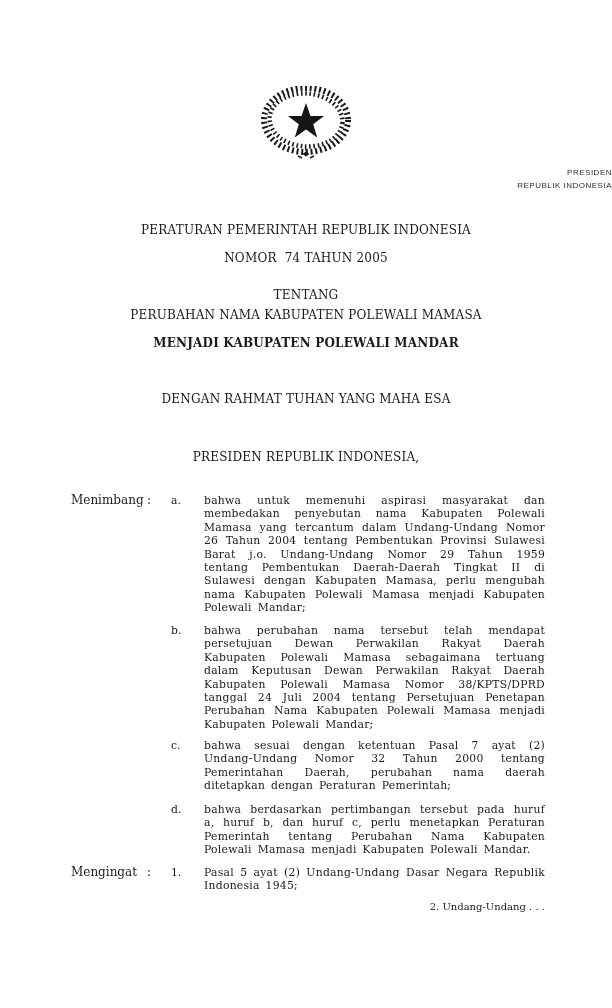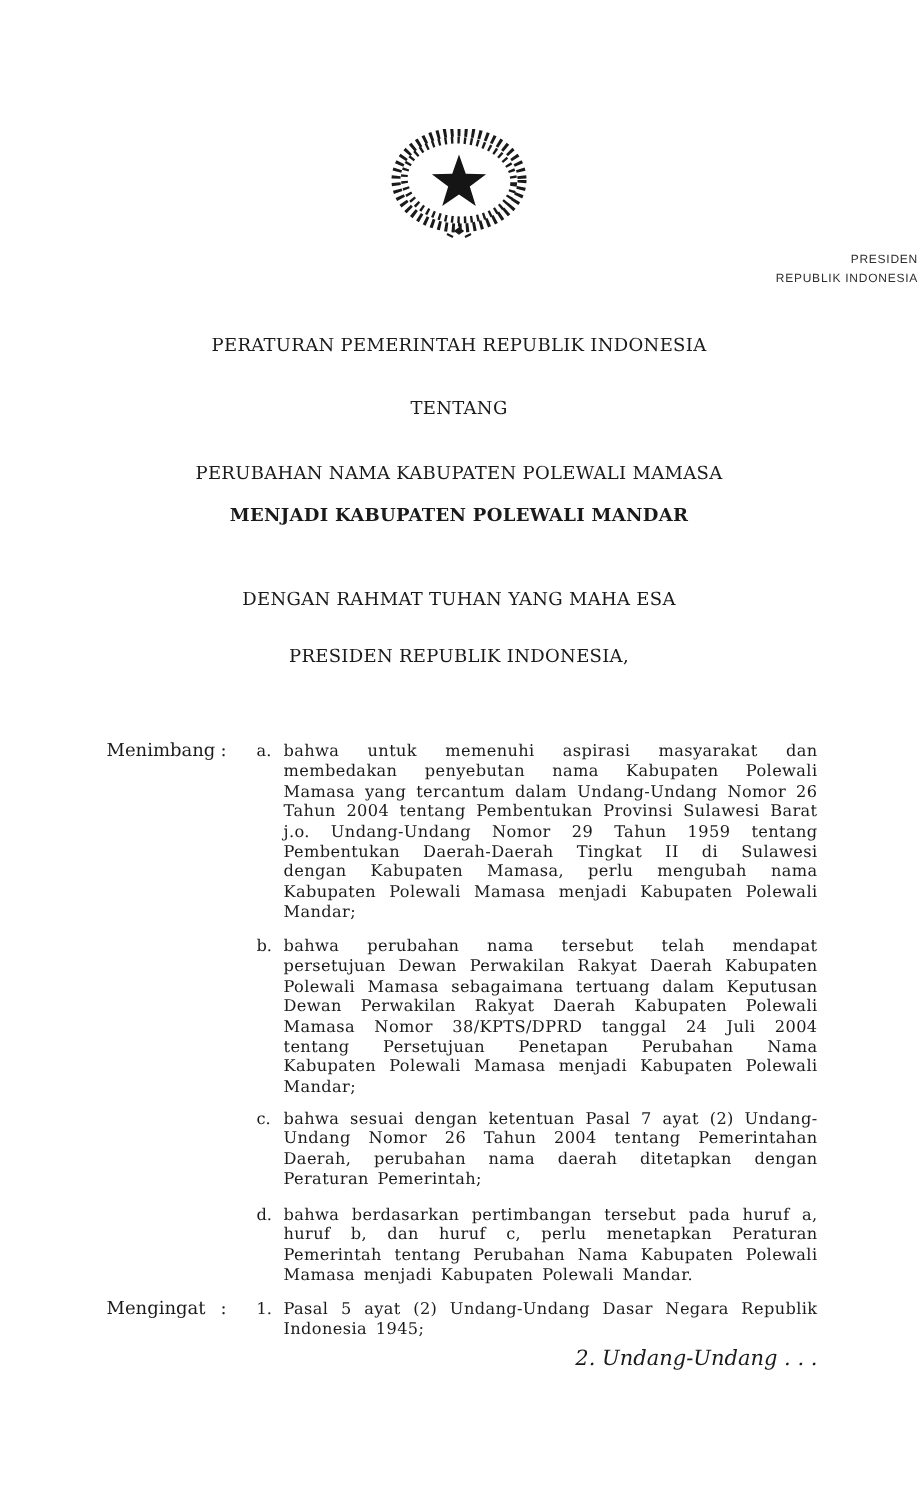--- a/index.html
+++ b/index.html
@@ -11,44 +11,44 @@
   .emblem { position:absolute; left:258px; top:86px; width:96px; height:78px; }
   .org {
     position:absolute; left:0; top:166px; width:612px; text-align:right;
     font-family:"Liberation Sans", sans-serif; font-size:8px; line-height:13px;
     letter-spacing:0.5px; color:#2e2e2e;
   }
   .c-line {
     position:absolute; left:0; width:612px; text-align:center;
     font-size:12px; line-height:14px; white-space:pre-wrap; letter-spacing:0.2px;
   }
-  .t1 { top:223px; } .t2 { top:251px; } .t3 { top:265px; }
+  .t1 { top:223px; } .t2 { top:251px; } .t3 { top:288px; }
   .t4 { top:308px; } .t5 { top:336px;font-weight:bold; }
-  .invocation { top:392px; } .authority { top:430px; }
+  .invocation { top:392px; } .authority { top:450px; }
   .side-label {
     position:absolute; left:71px; width:80px; display:flex;
     justify-content:space-between; font-size:12px; line-height:13.4px;
   }
   .lbl-menimbang { top:494px; }
   .lbl-mengingat { top:866px; }
   .item {
     position:absolute; left:171px; width:374px;
     font-size:10.8px; line-height:13.4px;
   }
   .item .marker { position:absolute; left:0; top:0; }
   .item .body {
-    margin-left:18px; text-align:justify;
+    margin-left:33px; text-align:justify;
     word-spacing:2.2px; letter-spacing:0.25px;
   }
   .item-a { top:494px; } .item-b { top:624px; }
   .item-c { top:739px; } .item-d { top:803px; }
   .item-m1 { top:866px; }
   .catchword {
     position:absolute; right:67px; top:900px;
-    font-size:14px; line-height:13.4px; white-space:pre;font-style:italic;
+    font-size:10px; line-height:13.4px; white-space:pre;
   }
 </style>
 </head>
 <body>
 
 <div class="page">
 
   <svg class="emblem" viewBox="0 0 96 78" aria-hidden="true">
     <ellipse cx="48" cy="34" rx="42" ry="32" fill="none" stroke="#1a1a1a" stroke-width="6" stroke-dasharray="2 2.7"></ellipse>
     <ellipse cx="48" cy="34" rx="36.5" ry="26.5" fill="none" stroke="#1a1a1a" stroke-width="4.5" stroke-dasharray="1.6 2.7" transform="rotate(4 48 34)"></ellipse>
@@ -56,20 +56,21 @@
     <path d="M44.5 68 L48 65.5 L51.5 68 L48 70.5 Z" fill="#1a1a1a"></path>
     <path d="M40 70 l4 2 M56 70 l-4 2 M48 62.5 l0 2.5" stroke="#1a1a1a" stroke-width="1.4" fill="none"></path>
   </svg>
 
   <div class="org">
     <div>PRESIDEN</div>
     <div>REPUBLIK INDONESIA</div>
   </div>
 
   <div class="c-line t1">PERATURAN PEMERINTAH REPUBLIK INDONESIA</div>
+  <div class="c-line t2">NOMOR  74 TAHUN 2005</div>
   <div class="c-line t3">TENTANG</div>
   <div class="c-line t4">PERUBAHAN NAMA KABUPATEN POLEWALI MAMASA</div>
   <div class="c-line t5">MENJADI KABUPATEN POLEWALI MANDAR</div>
 
   <div class="c-line invocation">DENGAN RAHMAT TUHAN YANG MAHA ESA</div>
   <div class="c-line authority">PRESIDEN REPUBLIK INDONESIA,</div>
 
   <div class="side-label lbl-menimbang">
     <span>Menimbang</span>
     <span>:</span>
@@ -80,21 +81,21 @@
     <div class="body">bahwa untuk memenuhi aspirasi masyarakat dan membedakan penyebutan nama Kabupaten Polewali Mamasa yang tercantum dalam Undang-Undang Nomor 26 Tahun 2004 tentang Pembentukan Provinsi Sulawesi Barat j.o. Undang-Undang Nomor 29 Tahun 1959 tentang Pembentukan Daerah-Daerah Tingkat II di Sulawesi dengan Kabupaten Mamasa, perlu mengubah nama Kabupaten Polewali Mamasa menjadi Kabupaten Polewali Mandar;</div>
   </div>
 
   <div class="item item-b">
     <span class="marker">b.</span>
     <div class="body">bahwa perubahan nama tersebut telah mendapat persetujuan Dewan Perwakilan Rakyat Daerah Kabupaten Polewali Mamasa sebagaimana tertuang dalam Keputusan Dewan Perwakilan Rakyat Daerah Kabupaten Polewali Mamasa Nomor 38/KPTS/DPRD tanggal 24 Juli 2004 tentang Persetujuan Penetapan Perubahan Nama Kabupaten Polewali Mamasa menjadi Kabupaten Polewali Mandar;</div>
   </div>
 
   <div class="item item-c">
     <span class="marker">c.</span>
-    <div class="body">bahwa sesuai dengan ketentuan Pasal 7 ayat (2) Undang-Undang Nomor 26 Tahun 2004 tentang Pemerintahan Daerah, perubahan nama daerah ditetapkan dengan Peraturan Pemerintah;</div>
+    <div class="body">bahwa sesuai dengan ketentuan Pasal 7 ayat (2) Undang-Undang Nomor 32 Tahun 2000 tentang Pemerintahan Daerah, perubahan nama daerah ditetapkan dengan Peraturan Pemerintah;</div>
   </div>
 
   <div class="item item-d">
     <span class="marker">d.</span>
     <div class="body">bahwa berdasarkan pertimbangan tersebut pada huruf a, huruf b, dan huruf c, perlu menetapkan Peraturan Pemerintah tentang Perubahan Nama Kabupaten Polewali Mamasa menjadi Kabupaten Polewali Mandar.</div>
   </div>
 
   <div class="side-label lbl-mengingat">
     <span>Mengingat</span>
     <span>:</span>

